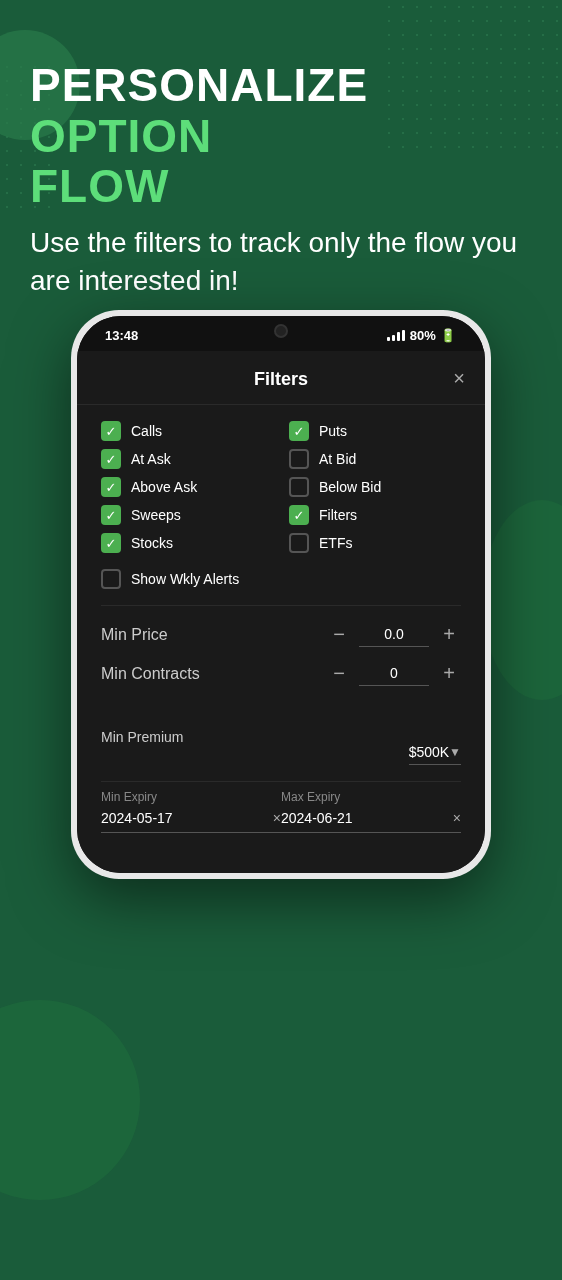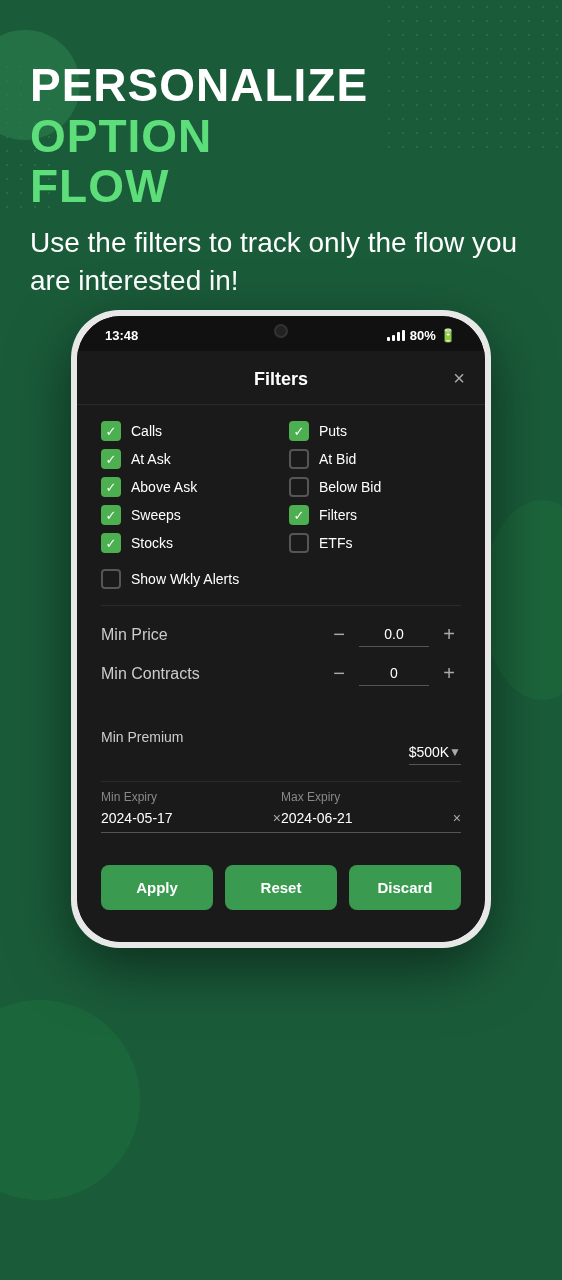--- a/index.html
+++ b/index.html
@@ -485,23 +485,18 @@
             <div class="expiry-col">
               <div class="expiry-label">Max Expiry</div>
               <div class="expiry-input">
                 <span class="expiry-value">2024-06-21</span>
                 <span class="expiry-clear">×</span>
               </div>
             </div>
           </div>
         </div>
 
-        <div class="action-buttons">
-          <button class="action-btn">Apply</button>
-          <button class="action-btn">Reset</button>
-          <button class="action-btn">Discard</button>
-        </div>
 
       </div>
 
     </div>
   </div>
 </div>
 
 </body></html>

